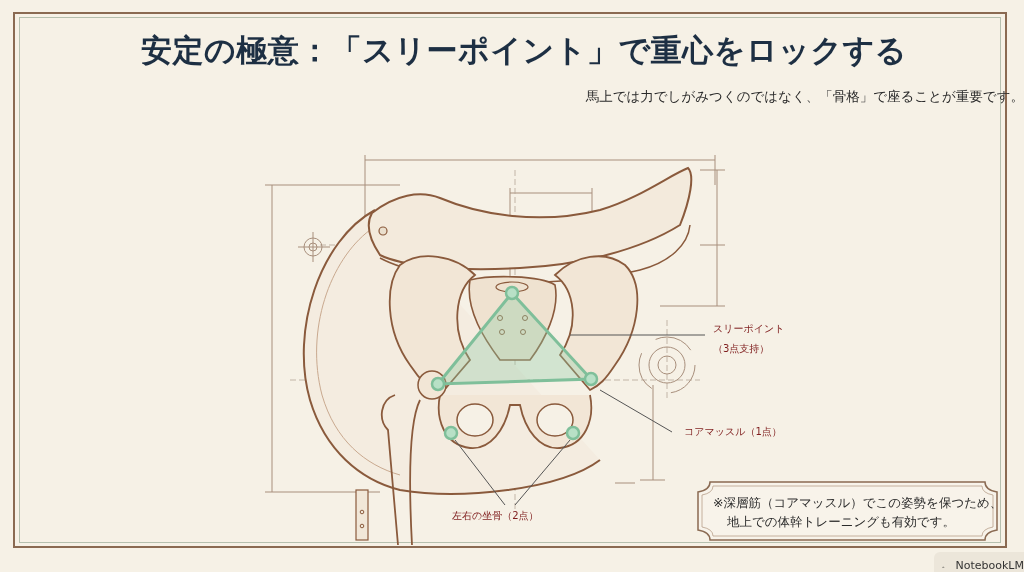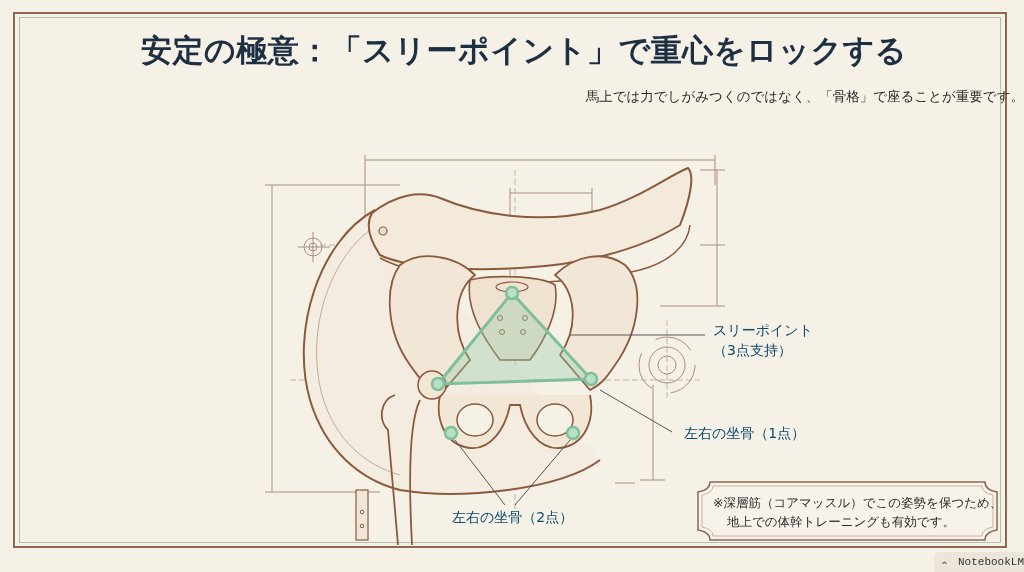--- a/index.html
+++ b/index.html
@@ -22,31 +22,31 @@
     font-family: "DejaVu Serif", "Liberation Serif", serif;
     font-weight: bold; font-size: 31px; color: #1d2f43; letter-spacing: 0.5px;
   }
   .subtitle {
     position: absolute; left: 0; top: 86px; width: 1024px; text-align: center;
     font-size: 13.5px; line-height: 21px; color: #2a2a2a;
   }
   .subtitle div { white-space: nowrap; text-align: right; }
   svg.diagram { position: absolute; left: 0; top: 0; }
   .label {
-    position: absolute; font-size: 14px; color: #0c4a6e; white-space: nowrap;
+    position: absolute; font-size: 10px; color: #7f1d1d; white-space: nowrap;
   }
   .note-text {
     position: absolute; left: 713px; top: 493px; font-size: 12.5px; line-height: 19px;
     color: #2b2b2b; white-space: nowrap;
   }
   .badge {
     position: absolute; left: 934px; top: 552px; height: 20px; width: 90px;
     background: #ece6da; border-top-left-radius: 6px;
-    font-size: 11px; color: #333; display: flex; align-items: center; gap: 11px;
-    padding-left: 8px; box-sizing: border-box; font-family: Liberation Mono, monospace;
+    font-size: 11px; color: #333; display: flex; align-items: flex-end; gap: 11px;
+    padding-left: 8px; box-sizing: border-box;
   }
 </style>
 </head>
 <body>
 
 <div class="frame-outer"></div>
 <div class="frame-inner"></div>
 
 <div class="title">安定の極意：「スリーポイント」で重心をロックする</div>
 <div class="subtitle">
@@ -138,21 +138,21 @@
     <line x1="455" y1="440" x2="505" y2="505"></line>
     <line x1="570" y1="440" x2="515" y2="505"></line>
   </g>
 
   <path d="M 710 482 L 985 482 Q 985 490 997 492 L 997 530 Q 985 532 985 540 L 710 540 Q 710 532 698 530 L 698 492 Q 710 490 710 482 Z" stroke="#8a6a52" stroke-width="1.5" fill="#f8f3ea"></path>
   <path d="M 713 486 L 982 486 Q 982 493 993 495 L 993 527 Q 982 529 982 536 L 713 536 Q 713 529 702 527 L 702 495 Q 713 493 713 486 Z" stroke="#b8a08a" stroke-width="0.8" fill="none"></path>
 </svg>
 
 <div class="label" style="left:713px; top:322px;">スリーポイント</div>
 <div class="label" style="left:713px; top:342px;">（3点支持）</div>
-<div class="label" style="left:684px; top:425px;">左右の坐骨（1点）</div>
+<div class="label" style="left:684px; top:425px;">コアマッスル（1点）</div>
 <div class="label" style="left:452px; top:509px;">左右の坐骨（2点）</div>
 
 <div class="note-text">
   <div>※深層筋（コアマッスル）でこの姿勢を保つため、</div>
   <div style="padding-left:14px">地上での体幹トレーニングも有効です。</div>
 </div>
 
 <div class="badge">
   <svg width="12" height="10" viewBox="0 0 12 10">
     <path d="M1 9 C1 4, 11 4, 11 9" stroke="#333" stroke-width="1.6" fill="none"></path>

